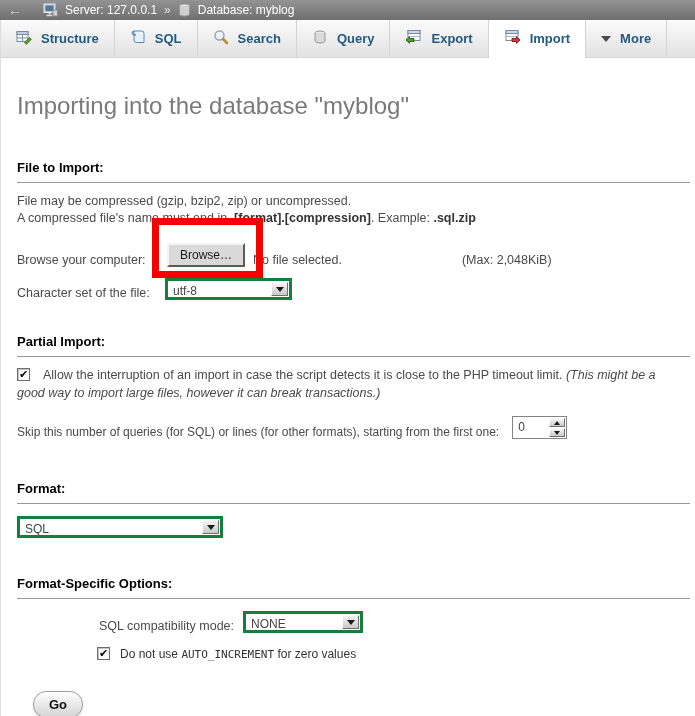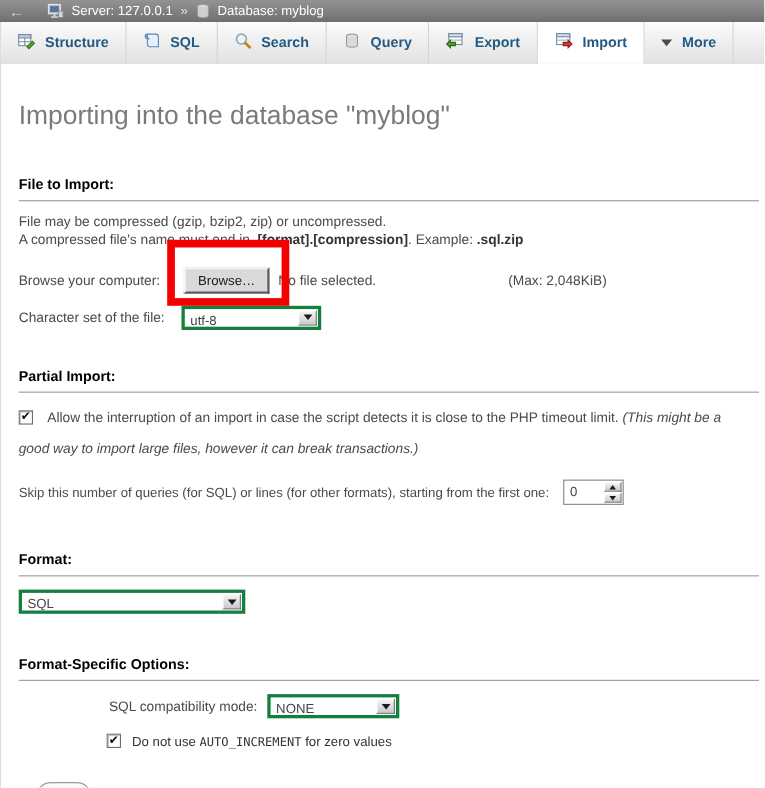--- a/index.html
+++ b/index.html
@@ -33,21 +33,21 @@
   h1 { font-size:24px; font-weight:normal; color:#7a7a7a; padding-top:34px; }
   .legend { font-size:13px; font-weight:bold; color:#000000; padding-bottom:7px;
             border-bottom:1px solid #999; }
   .mt-file   { margin-top:40px; }
   .mt-part   { margin-top:34px; }
   .mt-format { margin-top:42px; }
   .mt-fso    { margin-top:38px; }
   .para { margin-top:10px; font-size:12.5px; line-height:17px; color:#4a4a4a; }
   .b { font-weight:bold; color:#333; }
 
-  .row { display:flex; align-items:center; font-size:12.5px; color:#4a4a4a; }
+  .row { display:flex; align-items:flex-end; font-size:12.5px; color:#4a4a4a; }
   .row-browse { margin-top:16px; height:24px; }
   .lbl-browse { flex:0 0 150px; }
   .row-charset { margin-top:10px; height:23px; }
   .lbl-charset { flex:0 0 148px; }
   .nofile { margin-left:8px; }
   .maxnote { margin-left:120px; }
 
   
   .classic-btn { background:#d9d9d9; font-size:12px; color:#1a1a1a; padding:3px 11px;
                  border-top:2px solid #f3f3f3; border-left:2px solid #f3f3f3;
@@ -78,21 +78,21 @@
   .tri-down-s { width:0; height:0; border-left:3px solid transparent; border-right:3px solid transparent;
                 border-top:4px solid #1a1a1a; }
 
   
   .checkbox { display:inline-block; width:13px; height:13px; background:#fff;
               border:1px solid #6e6e6e; box-shadow:inset 1px 1px 1px rgba(0,0,0,.25);
               vertical-align:-2px; position:relative; cursor:pointer; }
   .checkbox.checked::after { content:"✔"; position:absolute; left:0; top:-1px; width:11px;
               font-size:11px; line-height:13px; color:#000; text-align:center; }
 
-  .allow { margin-top:9px; font-size:12.5px; line-height:28px; color:#4a4a4a; padding-right:10px; }
+  .allow { margin-top:9px; font-size:12.5px; line-height:18px; color:#4a4a4a; padding-right:10px; }
   .allow .checkbox { margin-right:13px; }
   .allow i { font-style:italic; }
   .row-skip { margin-top:14px; height:23px; font-size:12px; }
   .row-skip .spinner { margin-left:13px; }
 
   .sel-format { margin-top:12px; }
   .row-compat { margin-top:12px; height:22px; margin-left:82px; }
   .row-compat .win-select { margin-left:9px; }
   .row-autoinc { margin-top:14px; margin-left:80px; font-size:12px; color:#333; }
   .row-autoinc .checkbox { margin-right:10px; }

